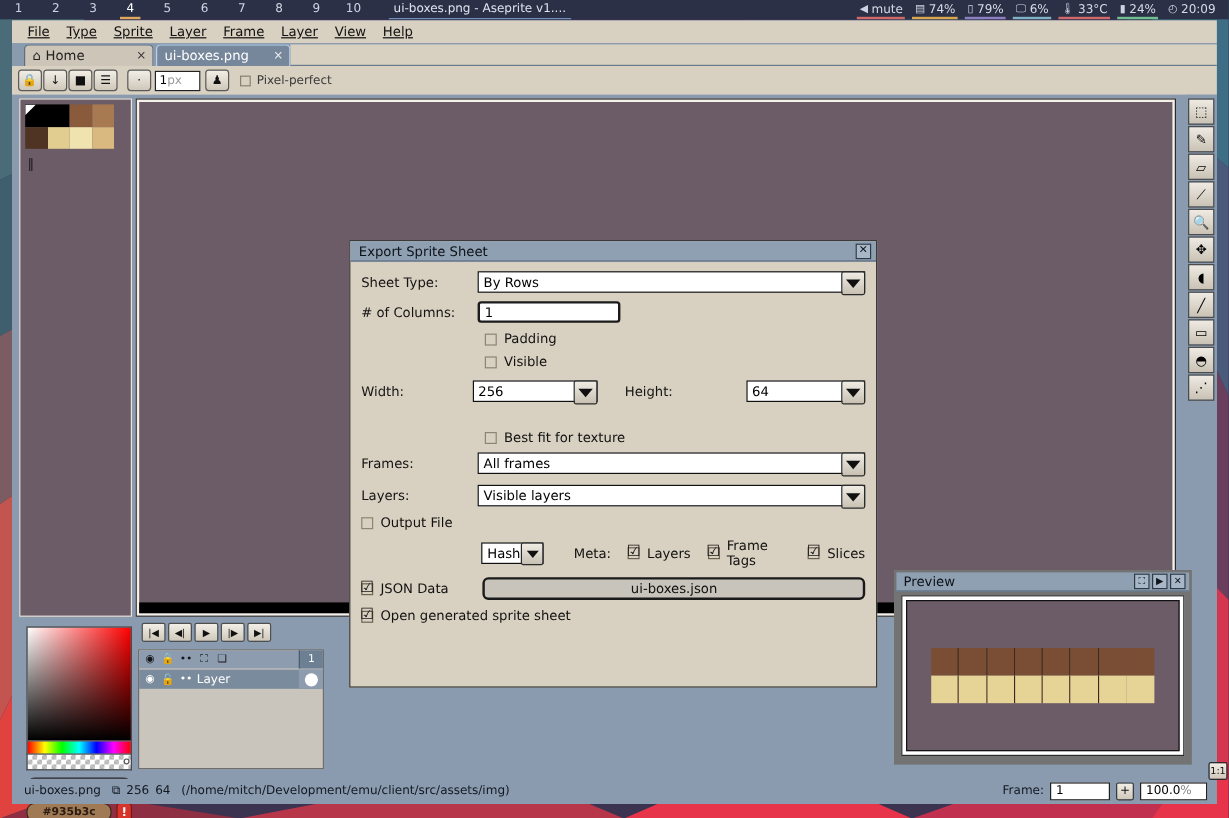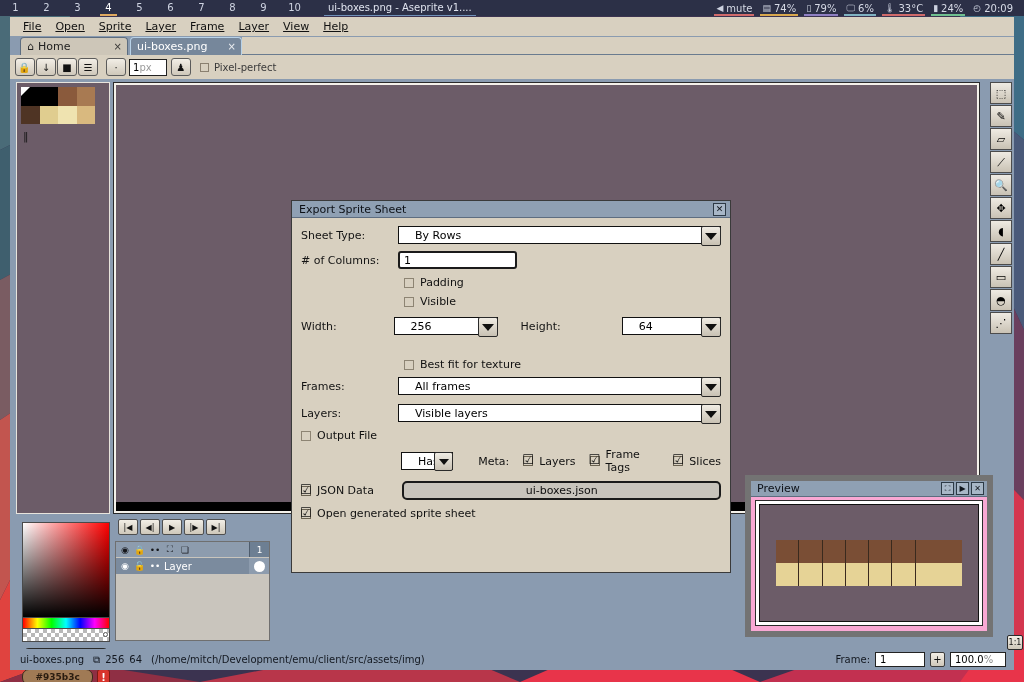--- a/index.html
+++ b/index.html
@@ -289,21 +289,21 @@
     font-size: 9px; color: #10161d; line-height: 1;
   }
   #dlg-body { position: absolute; left: 0; top: 17px; right: 0; bottom: 0; padding: 8px 9px; }
 
   .row { display: flex; align-items: center; margin-bottom: 7px; }
   .lbl { font-size: 11px; color: #141414; }
   .combo {
     height: 18px; background: #fff; border: 1px solid #111;
     display: flex; align-items: center; position: relative;
   }
-  .combo .ctext { padding-left: 16px; font-size: 11px; color: #000; }
+  .combo .ctext { padding-left: 4px; font-size: 11px; color: #000; }
   .cbtn {
     position: absolute; right: -1px; top: -1px; width: 20px; height: 20px;
     background: linear-gradient(#f0ece4,#c8c1b3);
     border: 1px solid #2a2a2a; border-radius: 2px;
     display: flex; align-items: center; justify-content: center;
   }
   .cbtn .arrow {
     width: 0; height: 0; border-left: 6px solid transparent; border-right: 6px solid transparent;
     border-top: 7px solid #101010;
   }
@@ -331,21 +331,21 @@
   }
   .filebtn {
     height: 19px; background: #c8c4bc; border: 2px solid #1a1a1a; border-radius: 5px;
     display: flex; align-items: center; justify-content: center;
     font-size: 11px; color: #0e0e0e;
   }
 
   
   #previewwin {
     position: absolute; left: 745px; top: 475px; width: 248px; height: 162px;
-    background: #f9a8d4; border: 6px solid #737373;
+    background: #737373; border: 2px solid #737373;
     z-index: 45;
   }
   #pv-title {
     position: absolute; left: 0; top: 0; right: 0; height: 16px;
     background: #8fa0b3; border-bottom: 1px solid #5d6d80;
     display: flex; align-items: center; padding: 0 3px 0 6px;
     font-size: 11px; color: #0d1117;
   }
   #pv-btns { margin-left: auto; display: flex; gap: 2px; }
   .pvbtn {
@@ -446,21 +446,21 @@
       <span class="tray-ico">◴</span>
       <span>20:09</span>
     </div>
   </div>
 </div>
 
 <div id="app">
 
   <div id="menubar">
     <div class="menu-item"><u>File</u></div>
-    <div class="menu-item"><u>Open</u></div>
+    <div class="menu-item"><u>Type</u></div>
     <div class="menu-item"><u>Sprite</u></div>
     <div class="menu-item"><u>Layer</u></div>
     <div class="menu-item"><u>Frame</u></div>
     <div class="menu-item"><u>Layer</u></div>
     <div class="menu-item"><u>View</u></div>
     <div class="menu-item"><u>Help</u></div>
   </div>
 
   <div id="tabstrip">
     <div id="tabfill"></div>

